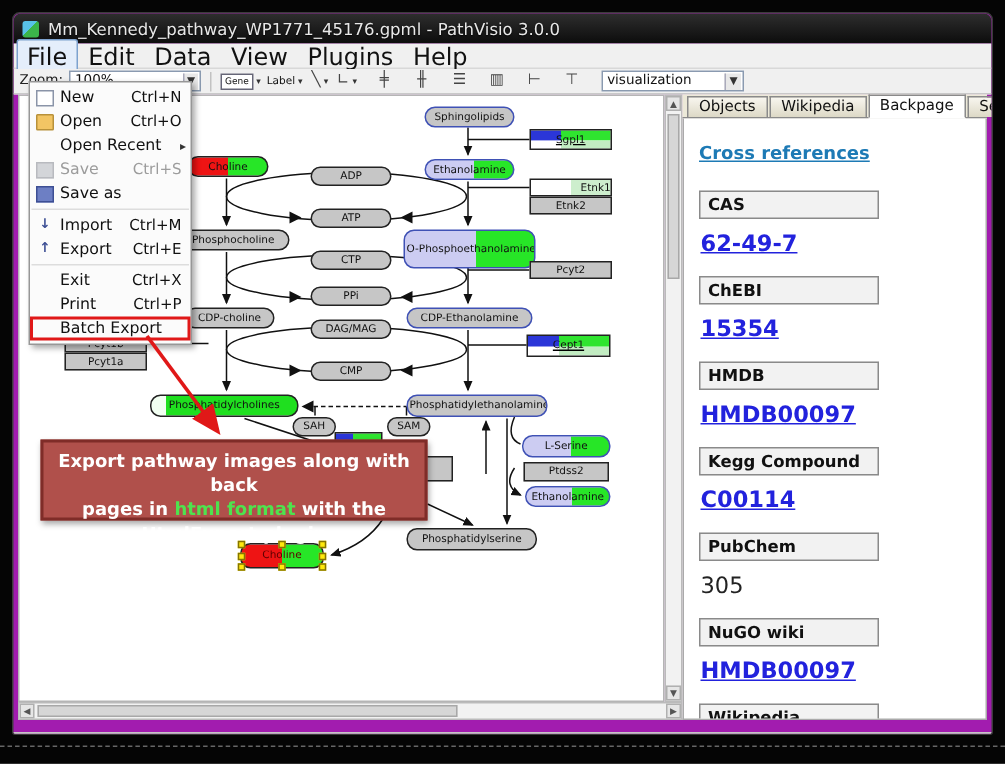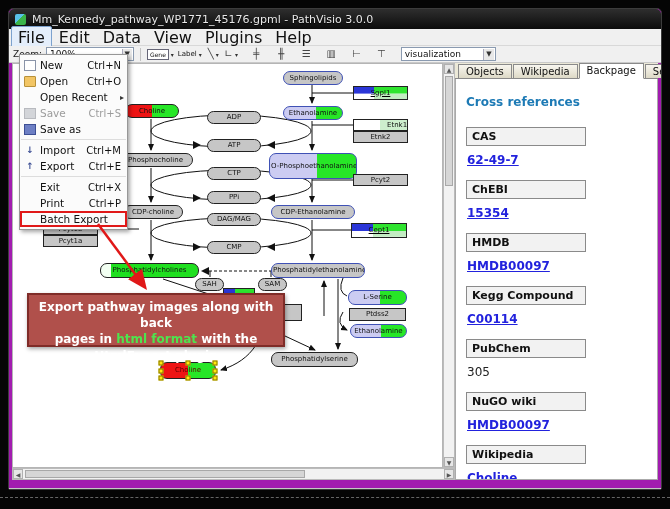--- a/index.html
+++ b/index.html
@@ -47,23 +47,23 @@
   #vscroll{position:absolute;left:434px;top:0;width:12px;height:405px;background:#f2f2f2;border:1px solid #bbb;}
   #hscroll{position:absolute;left:3px;top:405px;width:443px;height:12px;background:#f2f2f2;border:1px solid #bbb;}
   .sb-btn{position:absolute;width:10px;height:10px;font-size:6px;color:#555;display:flex;align-items:center;justify-content:center;background:#e6e6e6;border:1px solid #b0b0b0;}
   .sb-thumb{position:absolute;background:#d6d6d6;border:1px solid #a8a8a8;}
   
   #sidepanel{position:absolute;left:446px;top:0;right:3px;height:417px;background:#f0f0f0;}
   #tabstrip{position:absolute;left:0;top:0;right:0;height:16px;display:flex;align-items:flex-end;padding-left:3px;background:#ece9d8;border-bottom:1px solid #8a8a8a;}
   .tab{font-size:10px;color:#111;border:1px solid #8a8a8a;border-bottom:none;background:linear-gradient(#f8f6ef,#ddd9c6);padding:1px 7px 1px 7px;margin-right:1px;height:14px;}
   .tab.active{background:#fff;height:16px;position:relative;top:1px;border-bottom:1px solid #fff;}
   #panelbody{position:absolute;left:0;top:16px;right:0;bottom:0;background:#fff;border:1px solid #aaa;border-top:none;overflow:hidden;padding:2px 0 0 10px;}
-  #crossref{color:#1d7ab5;font-weight:bold;font-size:12px;margin:14px 0 18px 0;}
+  #crossref{color:#1d7ab5;font-weight:bold;font-size:12px;margin:14px 0 18px 0;text-decoration:underline;}
   .sec-head{width:120px;border:1px solid #8a8a8a;background:#f2f2f2;font-weight:bold;font-size:11px;color:#111;padding:2px 5px;}
-  .sec-val{font-size:12px;font-weight:bold;color:#2222dd;text-decoration:underline;margin:7px 0 13px 1px;display:block;}
+  .sec-val{font-size:15px;font-weight:bold;color:#2222dd;text-decoration:underline;margin:7px 0 13px 1px;display:block;}
   .sec-val.plain{color:#222;text-decoration:none;font-weight:normal;}
   
   #statusbar{position:absolute;left:0;right:0;top:425px;height:14px;background:#f7f7f7;border-top:1px solid #c6c6c6;font-size:9.5px;color:#111;padding:1px 0 0 4px;white-space:nowrap;overflow:hidden;}
   
   #filemenu{position:absolute;left:10px;top:45px;width:109px;background:#fbfbfb;border:1px solid #979797;box-shadow:2px 2px 4px rgba(0,0,0,.35);z-index:50;padding:2px 0;}
   .fm-item{position:relative;height:16px;display:flex;align-items:center;font-size:10.5px;color:#111;}
   .fm-item.disabled{color:#9c9c9c;}
   .fm-ico{width:12px;height:11px;margin:0 4px;flex:0 0 auto;display:inline-flex;align-items:center;justify-content:center;font-size:9px;}
   .new-file-icon{background:#fff;border:1px solid #8a94a8;}
   .open-folder-icon{background:#f2c564;border:1px solid #b8913a;border-radius:1px;}

